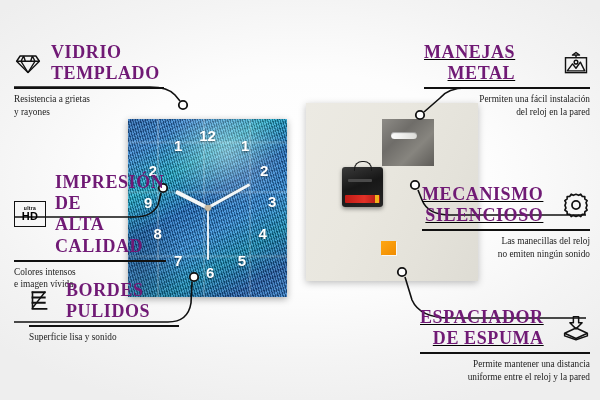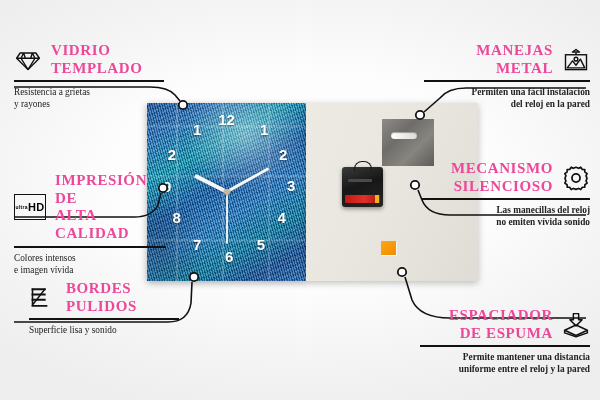--- a/index.html
+++ b/index.html
@@ -9,28 +9,27 @@
     background:
       radial-gradient(ellipse 70% 60% at 50% 45%, #ffffff 0%, #fdfdfd 45%, #f4f4f4 75%, #eeeeee 100%),
       linear-gradient(90deg,#ececec 0%,#f8f8f8 18%,#ffffff 45%,#fbfbfb 70%,#ebebeb 100%);
     position:relative;
   }
   .stage{position:absolute;inset:0;}
 
   
   .product{position:absolute;left:128px;top:103px;width:350px;height:178px;}
   .clock{
-    position:absolute;left:0;top:0;width:159px;height:178px;
+    position:absolute;left:0;top:16px;width:159px;height:178px;
     background:
       repeating-linear-gradient(74deg, rgba(0,0,0,.30) 0 1.1px, rgba(255,255,255,.16) 1.1px 2.4px),
       repeating-linear-gradient(-22deg, rgba(0,0,0,.12) 0 2px, rgba(120,220,255,.12) 2px 4.5px),
       linear-gradient(150deg,#1f5fb0 0%,#2f7fd0 14%,#14a8c8 30%,#1766bd 46%,#2b86d8 60%,#0e89b6 74%,#1b57a8 88%,#2a74c4 100%);
     box-shadow:0 2px 7px rgba(0,0,0,.33);
     overflow:hidden;
-    margin-left:19px;
   }
   .clock:before{
     content:"";position:absolute;inset:0;
     background:
       linear-gradient(90deg,transparent 0 18%,rgba(255,255,255,.20) 18.3% 19.4%,transparent 19.7% 47%,rgba(255,255,255,.17) 47.3% 48.4%,transparent 48.7% 76%,rgba(255,255,255,.15) 76.3% 77.4%,transparent 77.7%),
       linear-gradient(0deg,transparent 0 22%,rgba(255,255,255,.16) 22.3% 23.3%,transparent 23.6% 58%,rgba(255,255,255,.15) 58.3% 59.3%,transparent 59.6% 86%,rgba(255,255,255,.14) 86.3% 87.3%,transparent 87.6%);
   }
   .clock:after{
     content:"";position:absolute;inset:0;
     background:radial-gradient(ellipse 55% 45% at 62% 18%, rgba(255,255,255,.38), transparent 70%),
@@ -71,39 +70,39 @@
     background:linear-gradient(140deg,#ffa713,#f08c00);
     box-shadow:1px 1px 0 rgba(255,255,255,.75);
   }
 
   
   .lines{position:absolute;inset:0;z-index:9;pointer-events:none;}
 
   
   .callout{position:absolute;z-index:10;}
   .co-head{display:flex;align-items:center;gap:9px;}
-  .co-title{font-size:15px;font-weight:bold;letter-spacing:.6px;color:#ec4899;line-height:1.18;
+  .co-title{font-size:18px;font-weight:bold;letter-spacing:.6px;color:#701a75;line-height:1.18;
             text-transform:uppercase;white-space:pre-line;}
   .co-rule{height:2px;background:#111;margin:3px 0 4px;}
   .co-desc{font-size:9.3px;color:#222;line-height:1.3;white-space:pre-line;}
   .left .co-head{justify-content:flex-start;}
   .left .co-title{text-align:left;}
   .left .co-desc{text-align:left;}
-  .right .co-head{justify-content:flex-end;}
+  .right .co-head{justify-content:space-between;text-decoration:underline;}
   .right .co-title{text-align:right;}
-  .right .co-desc{text-align:right;font-weight:bold;}
+  .right .co-desc{text-align:right;}
   .ico{width:28px;height:26px;flex:0 0 28px;display:block;}
 
   .c-vidrio{left:14px;top:42px;width:150px;}
   .c-impresion{left:14px;top:172px;width:152px;}
   .c-bordes{left:14px;top:280px;width:150px;margin-left:15px;}
   .c-manejas{right:10px;top:42px;width:166px;}
-  .c-mecanismo{right:10px;top:160px;width:168px;}
+  .c-mecanismo{right:10px;top:184px;width:168px;}
   .c-espaciador{right:10px;top:279px;width:170px;margin-top:28px;}
-  .hdicon{width:30px;height:24px;border:1.7px solid #111;display:flex;flex-direction:row;
+  .hdicon{width:30px;height:24px;border:1.7px solid #111;display:flex;flex-direction:column;
           align-items:center;justify-content:center;flex:0 0 30px;line-height:1;}
   .hd-s{font-size:5px;font-weight:bold;font-family:"Liberation Sans",sans-serif;letter-spacing:.3px;}
   .hd-b{font-size:11px;font-weight:bold;font-family:"Liberation Sans",sans-serif;letter-spacing:.3px;}
 </style>
 </head>
 <body>
 
 <div class="stage">
 
   <div class="product">
@@ -231,21 +230,21 @@
 SILENCIOSO</div>
       <svg class="ico" viewBox="0 0 32 28">
         <g fill="none" stroke="#111" stroke-width="2" stroke-linejoin="round">
           <path d="M16,2 l3.2,1.2 2.6,-1.4 1.9,2.8 3,0.1 0.1,3 2.8,1.9 -1.4,2.6 1.2,3.2 -1.2,3.2 1.4,2.6 -2.8,1.9 -0.1,3 -3,0.1 -1.9,2.8 -2.6,-1.4 -3.2,1.2 -3.2,-1.2 -2.6,1.4 -1.9,-2.8 -3,-0.1 -0.1,-3 -2.8,-1.9 1.4,-2.6 -1.2,-3.2 1.2,-3.2 -1.4,-2.6 2.8,-1.9 0.1,-3 3,-0.1 1.9,-2.8 2.6,1.4 Z" transform="translate(0,-1) scale(0.94) translate(1,1)"></path>
           <circle cx="16" cy="14" r="4.6"></circle>
         </g>
       </svg>
     </div>
     <div class="co-rule"></div>
     <div class="co-desc">Las manecillas del reloj
-no emiten vívida sonido</div>
+no emiten ningún sonido</div>
   </div>
 
   <div class="callout right c-espaciador">
     <div class="co-head">
       <div class="co-title">ESPACIADOR
 DE ESPUMA</div>
       <svg class="ico" viewBox="0 0 32 28">
         <g fill="none" stroke="#111" stroke-width="1.7" stroke-linejoin="round">
           <path d="M13,1 L19,1 L19,8 L23,8 L16,15 L9,8 L13,8 Z"></path>
           <path d="M16,14 L29,20 L16,26 L3,20 Z"></path>

